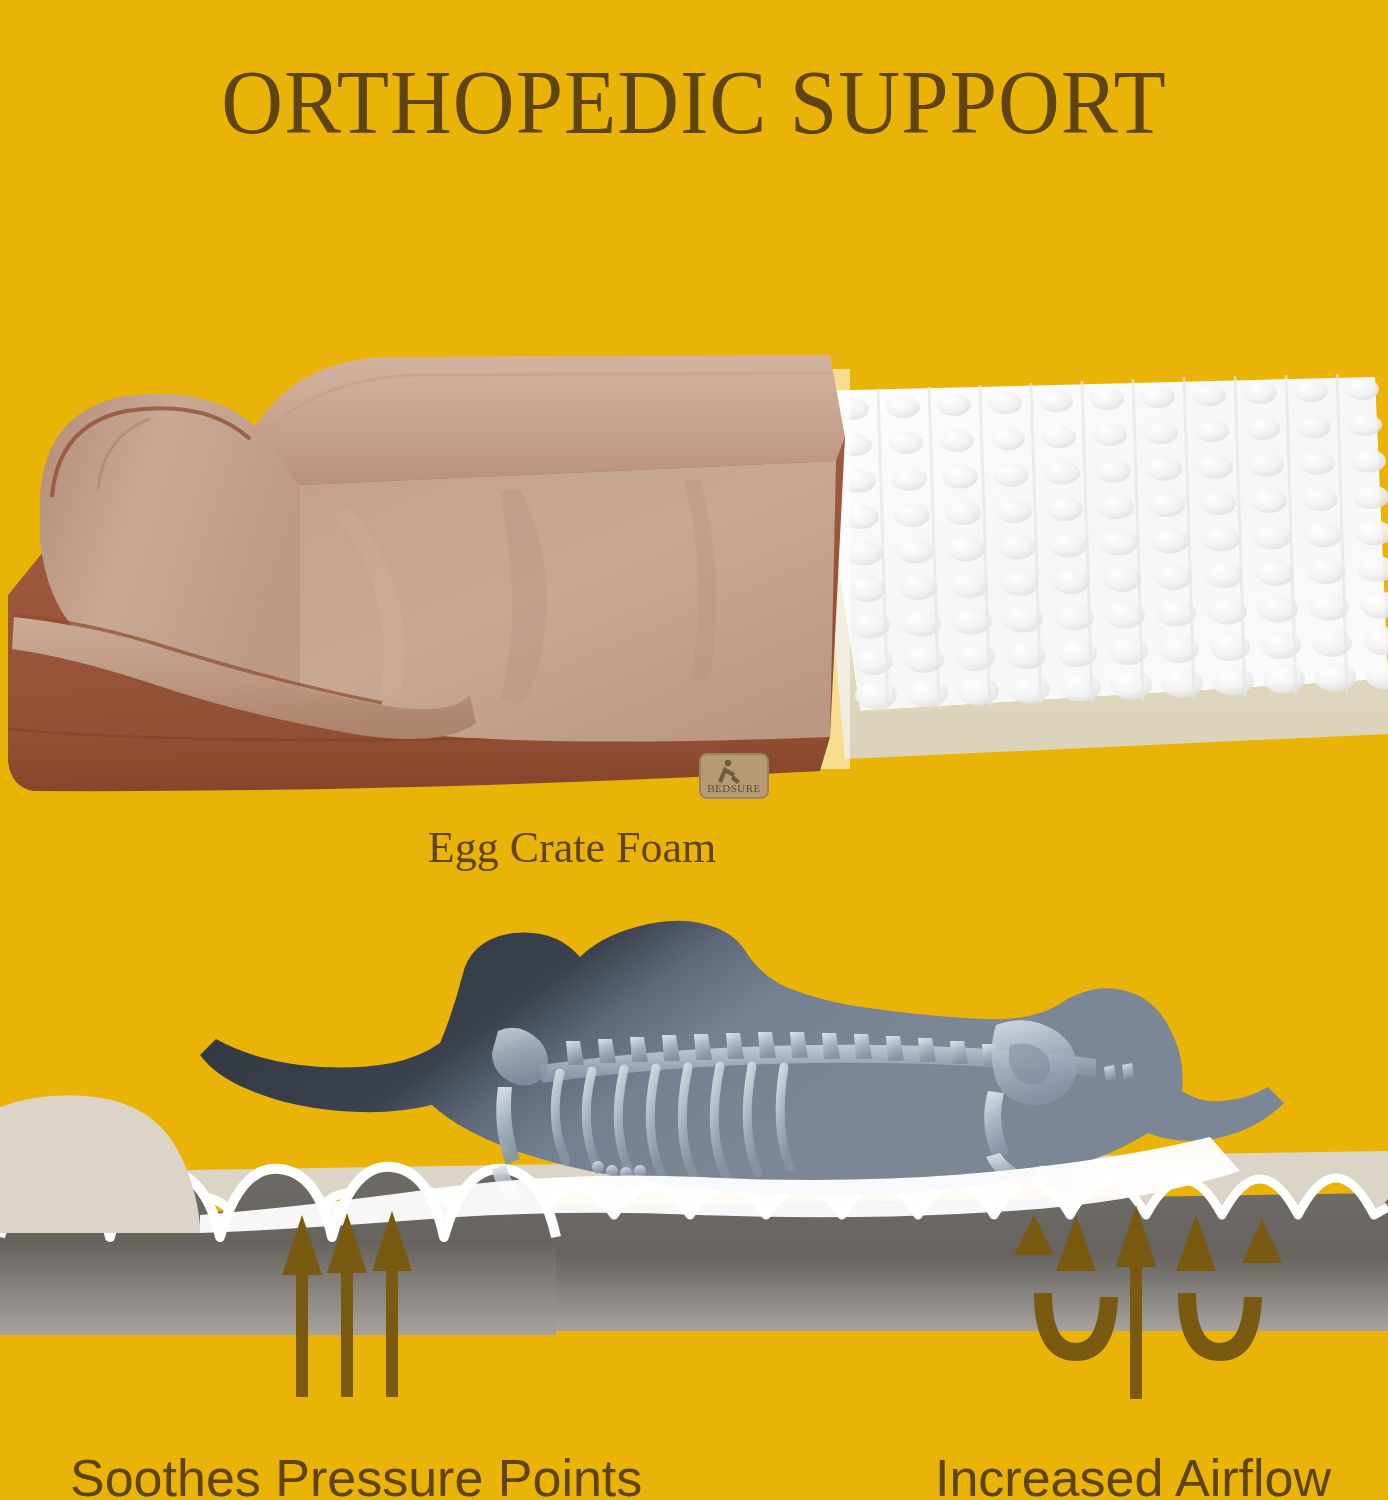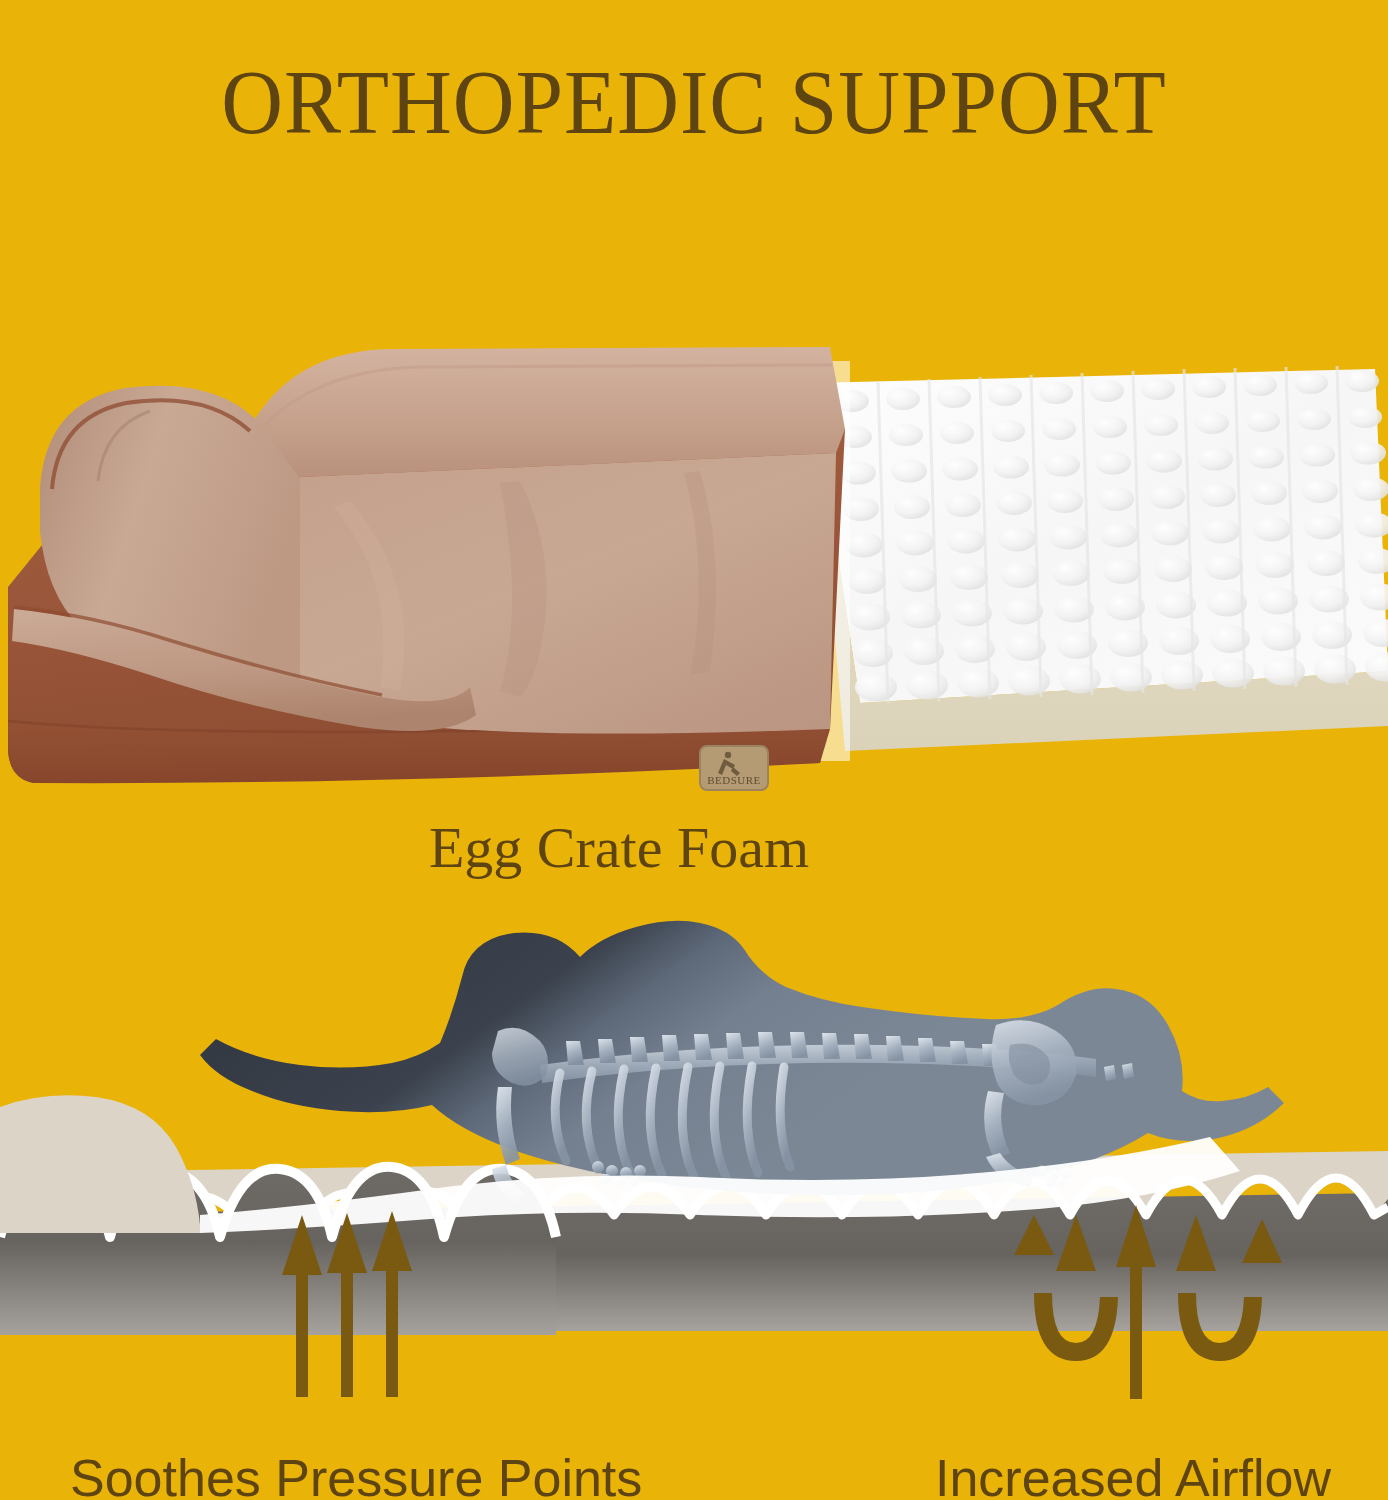--- a/index.html
+++ b/index.html
@@ -35,38 +35,37 @@
     font-weight: 400;
     transform: scaleX(0.93);
     transform-origin: center top;
     white-space: nowrap;
   }
 
   
   .hero {
     position: absolute;
     left: 0;
-    top: 331px;
+    top: 339px;
     width: 1388px;
     height: 480px;
   }
   .hero svg { display: block; }
 
   .hero-caption {
     position: absolute;
     left: 0;
     top: 812px;
     width: 1144px;
     text-align: center;
     font-family: "Liberation Serif", serif;
-    font-size: 58px;
+    font-size: 44px;
     line-height: 72px;
     color: #5d4410;
     white-space: nowrap;
-    padding-left: 47px;
   }
 
   
   .diagram {
     position: absolute;
     left: 0;
     top: 915px;
     width: 1388px;
     height: 490px;
   }

